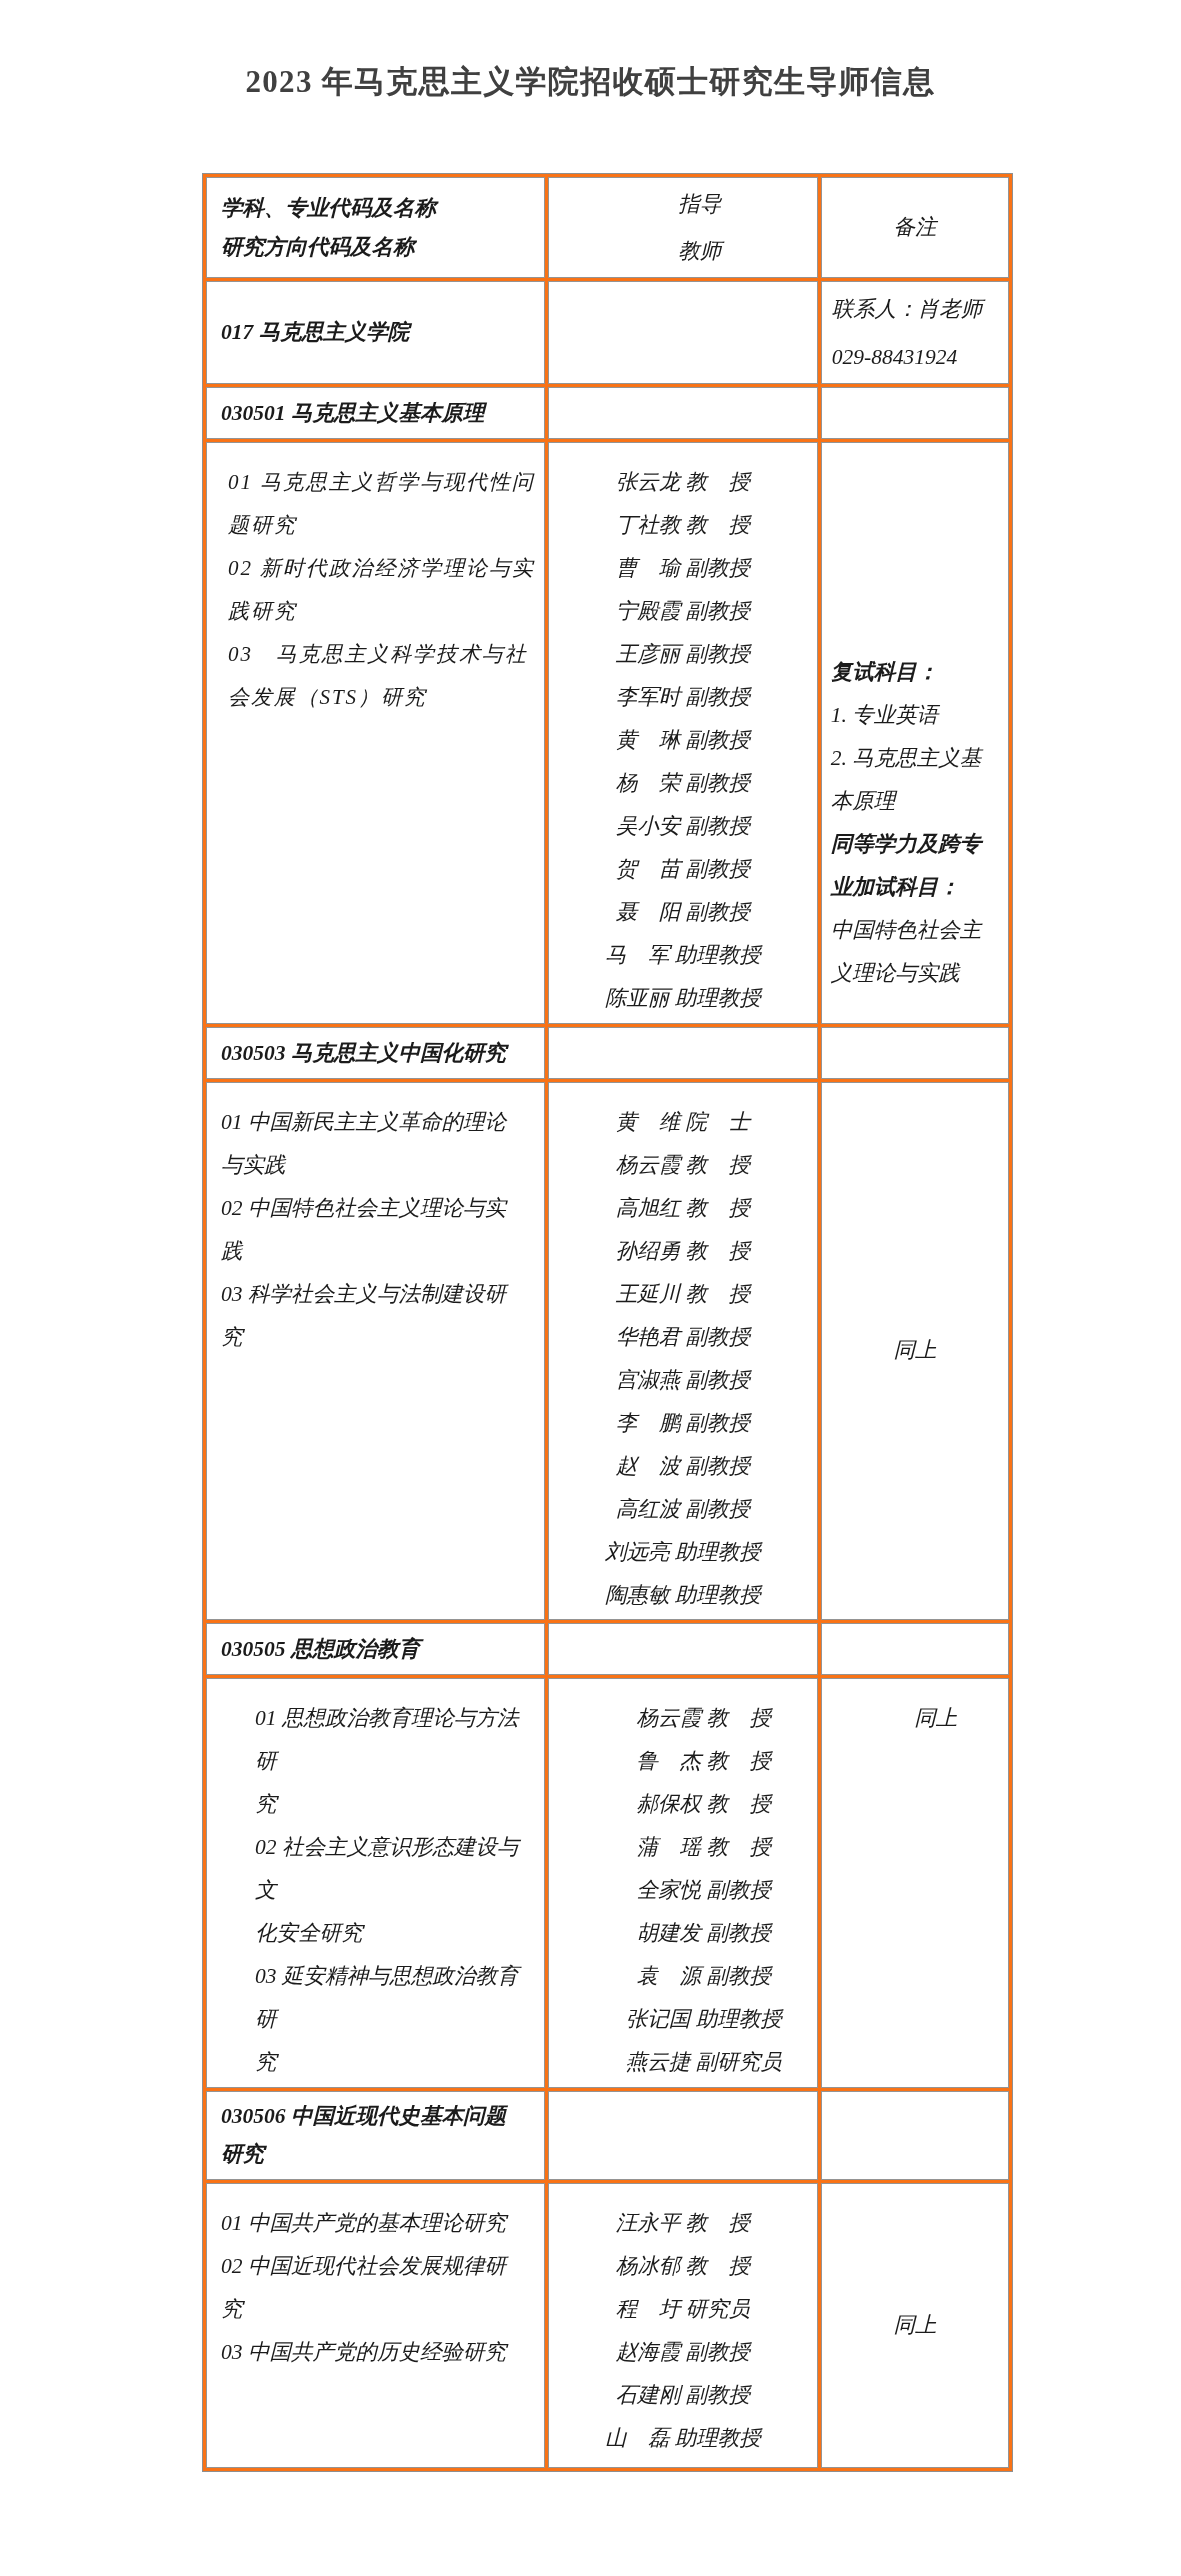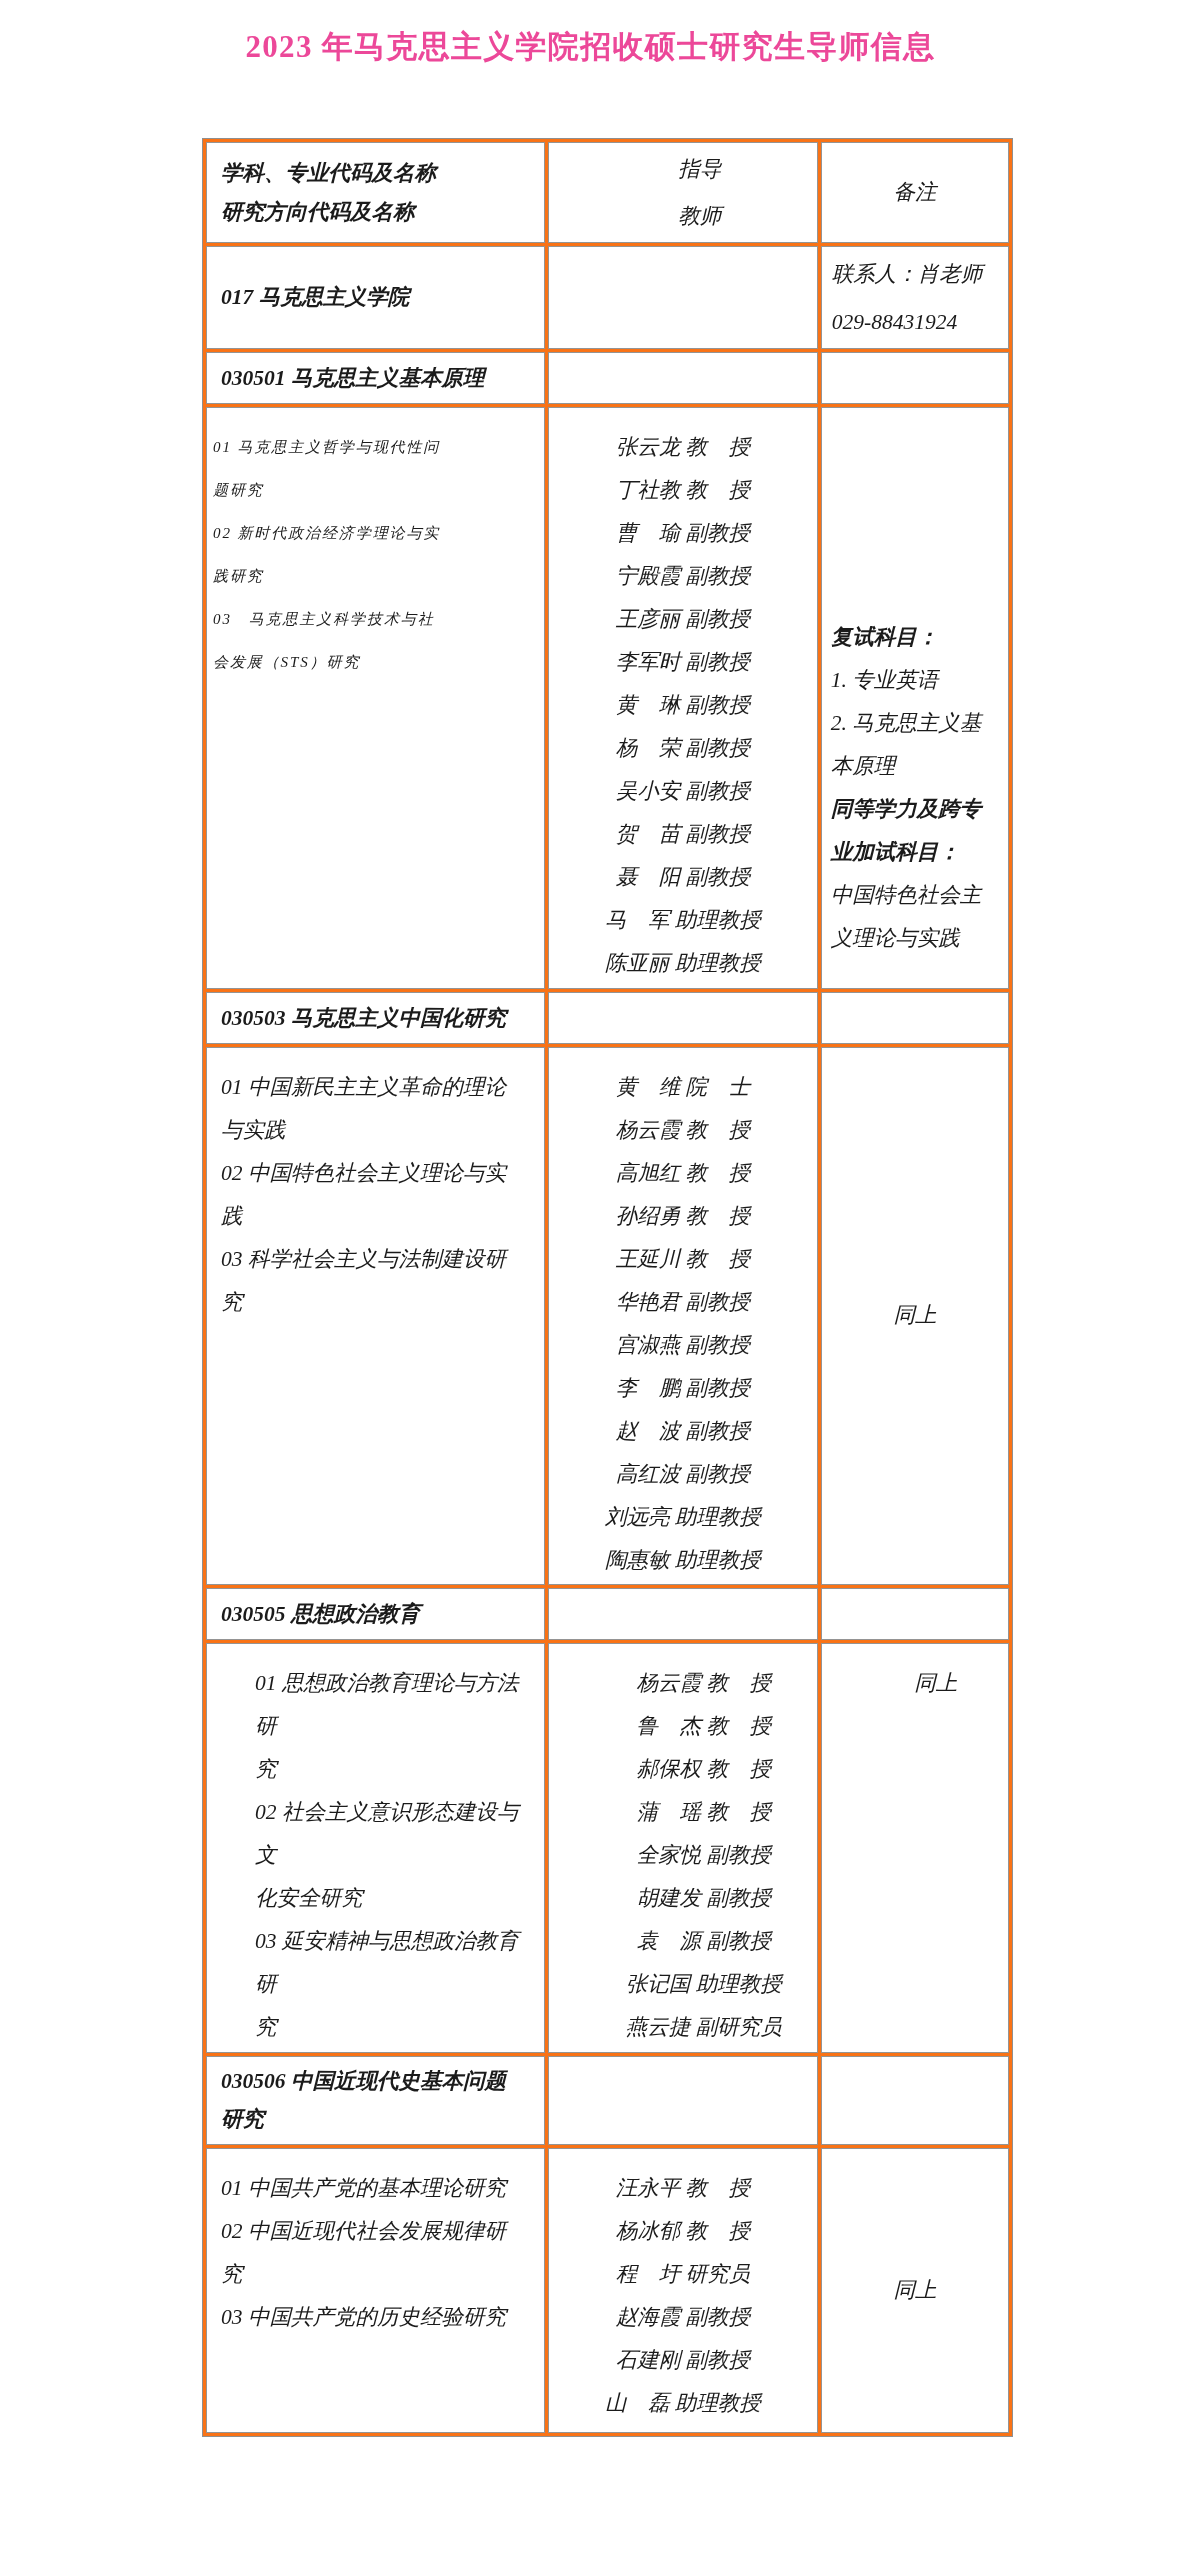--- a/index.html
+++ b/index.html
@@ -10,26 +10,26 @@
   body {
     width: 1181px;
     height: 2576px;
     position: relative;
     font-family: "Liberation Serif", "DejaVu Serif", serif;
     color: #1b1b1b;
     -webkit-font-smoothing: antialiased;
   }
   .page-title {
     margin: 0;
-    padding-top: 26px;
+    padding-top: 61px;
     text-align: center;
     font-size: 31px;
     font-weight: bold;
     letter-spacing: 1.3px;
-    color: #ec4899;
+    color: #404040;
   }
   table.advisor-table {
     border-collapse: separate;
     border-spacing: 3.8px;
     border: 1.9px solid #8f8f8f;
     background: #f97316;
     table-layout: fixed;
     width: 811px;
     margin-left: 202px;
     margin-top: 70px;
@@ -61,23 +61,23 @@
   .r-school td { height: 89px; margin-left: 32px; }
   .r-sec td { height: 52px; line-height: 32px; }
   .r-sec-tall td { height: 89px; line-height: 38px; }
 
   .h-030501 td { height: 580px; }
   .h-030503 td { height: 535px; }
   .h-030505 td { height: 406px; padding-left: 48px; }
   .h-030506 td { height: 285px; }
 
   .dir-spread {
-    font-size: 15px;
+    font-size: 21px;
     letter-spacing: 1.9px;
-    padding-left: 6px;
+    padding-left: 21px;
   }
   .remark-cell {
     padding-left: 9px;
     padding-right: 23px;
   }
   .contact-cell {
     padding-left: 10px;
     padding-right: 15px;
     line-height: 48px;
   }

